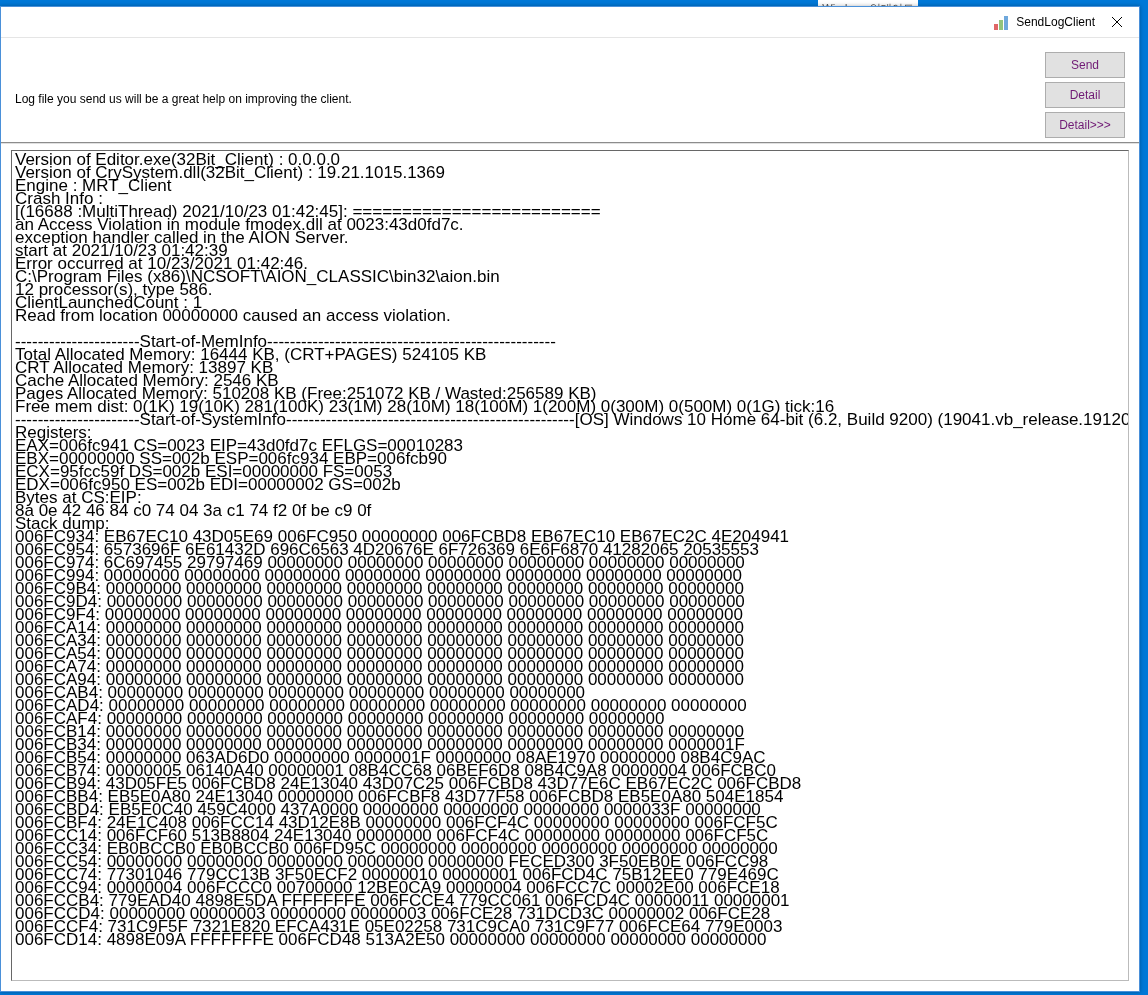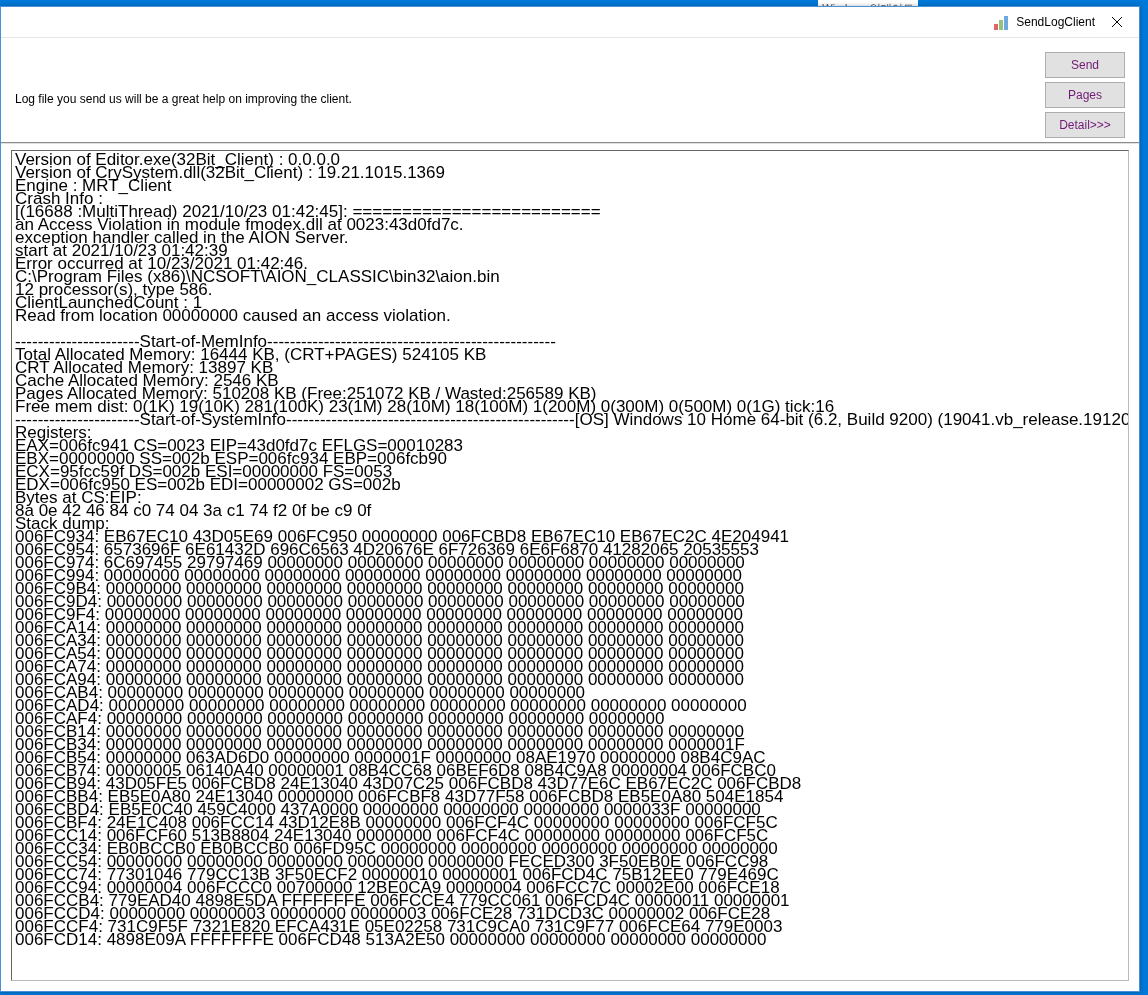--- a/index.html
+++ b/index.html
@@ -178,21 +178,21 @@
             <line x1="10" y1="0" x2="0" y2="10" stroke="#000" stroke-width="1"></line>
           </svg>
       </div>
     </div>
   </div>
 
   <div class="upper-area">
     <div class="intro-text">Log file you send us will be a great help on improving the client.</div>
     <div class="button-col">
       <button class="win-btn">Send</button>
-      <button class="win-btn">Pages</button>
+      <button class="win-btn">Detail</button>
       <button class="win-btn">Detail&gt;&gt;&gt;</button>
     </div>
   </div>
 
   <div class="log-container">
     <div class="log-scroll" id="log-scroll">Version of Editor.exe(32Bit_Client) : 0.0.0.0
 Version of CrySystem.dll(32Bit_Client) : 19.21.1015.1369
 Engine : MRT_Client
 Crash Info :
 [(16688 :MultiThread) 2021/10/23 01:42:45]: =========================

